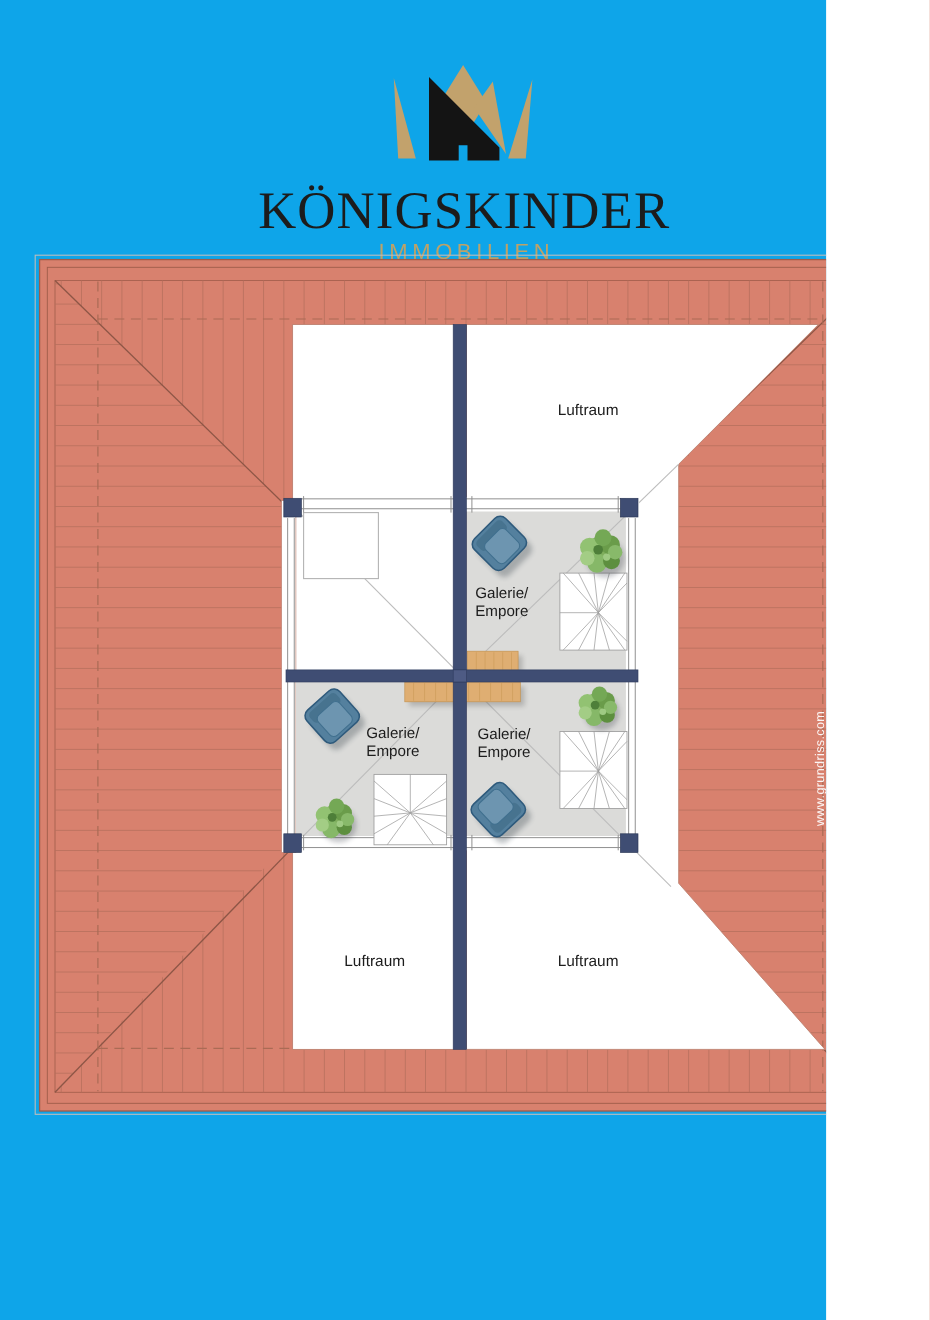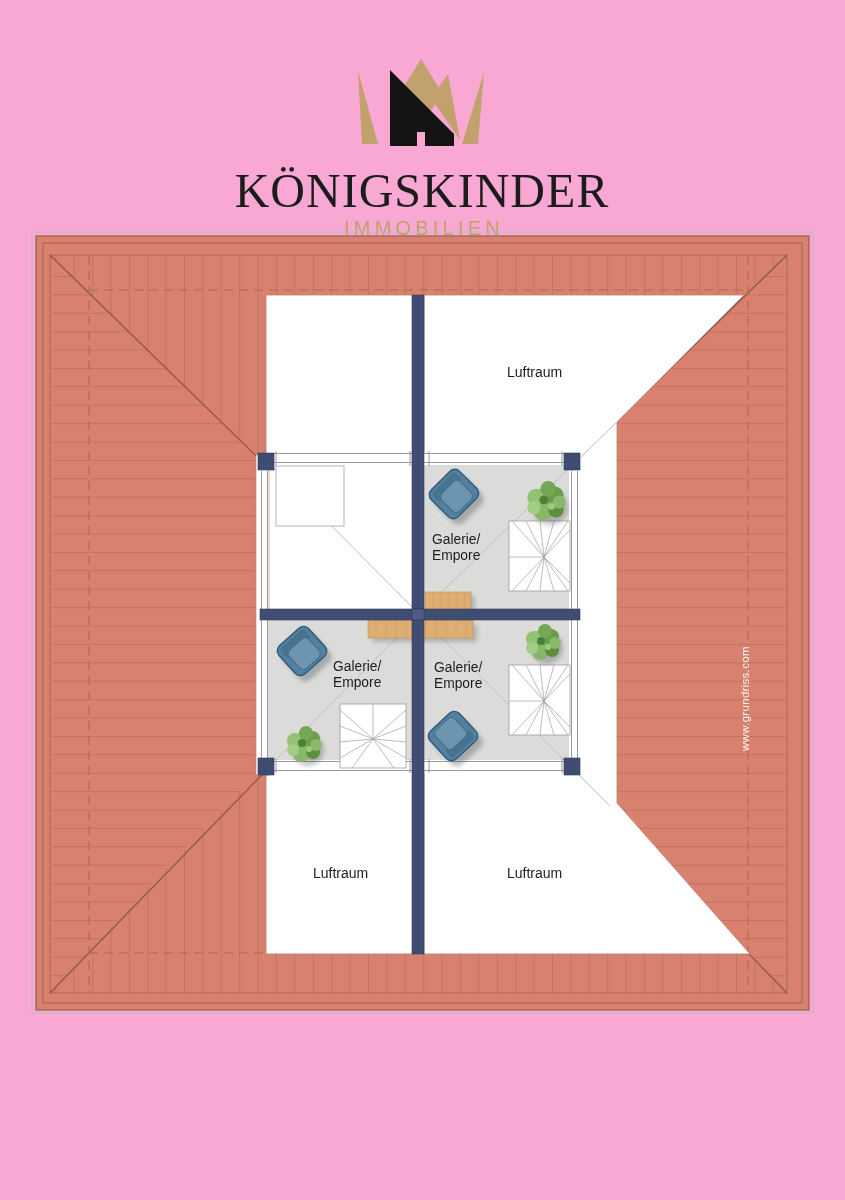--- a/index.html
+++ b/index.html
@@ -1,16 +1,16 @@
 <!DOCTYPE html>
 <html><head>
 <meta charset="utf-8">
 <style>
   html,body{margin:0;padding:0;background:#ffffff;}
-  .page{position:relative;width:845px;height:1200px;background:#f9a8d4;overflow:hidden;
+  .page{position:relative;width:751px;height:1200px;background:#0ea5e9;overflow:hidden;
         font-family:"Liberation Sans",sans-serif;}
   svg text{user-select:none;}
   .brand-name{font-family:"Liberation Serif",serif;}
   .brand-div{font-family:"Liberation Sans",sans-serif;}
 </style>
 </head>
 <body>
 
 <div class="page">
 <svg width="845" height="1200" viewBox="0 0 845 1200" xmlns="http://www.w3.org/2000/svg">

